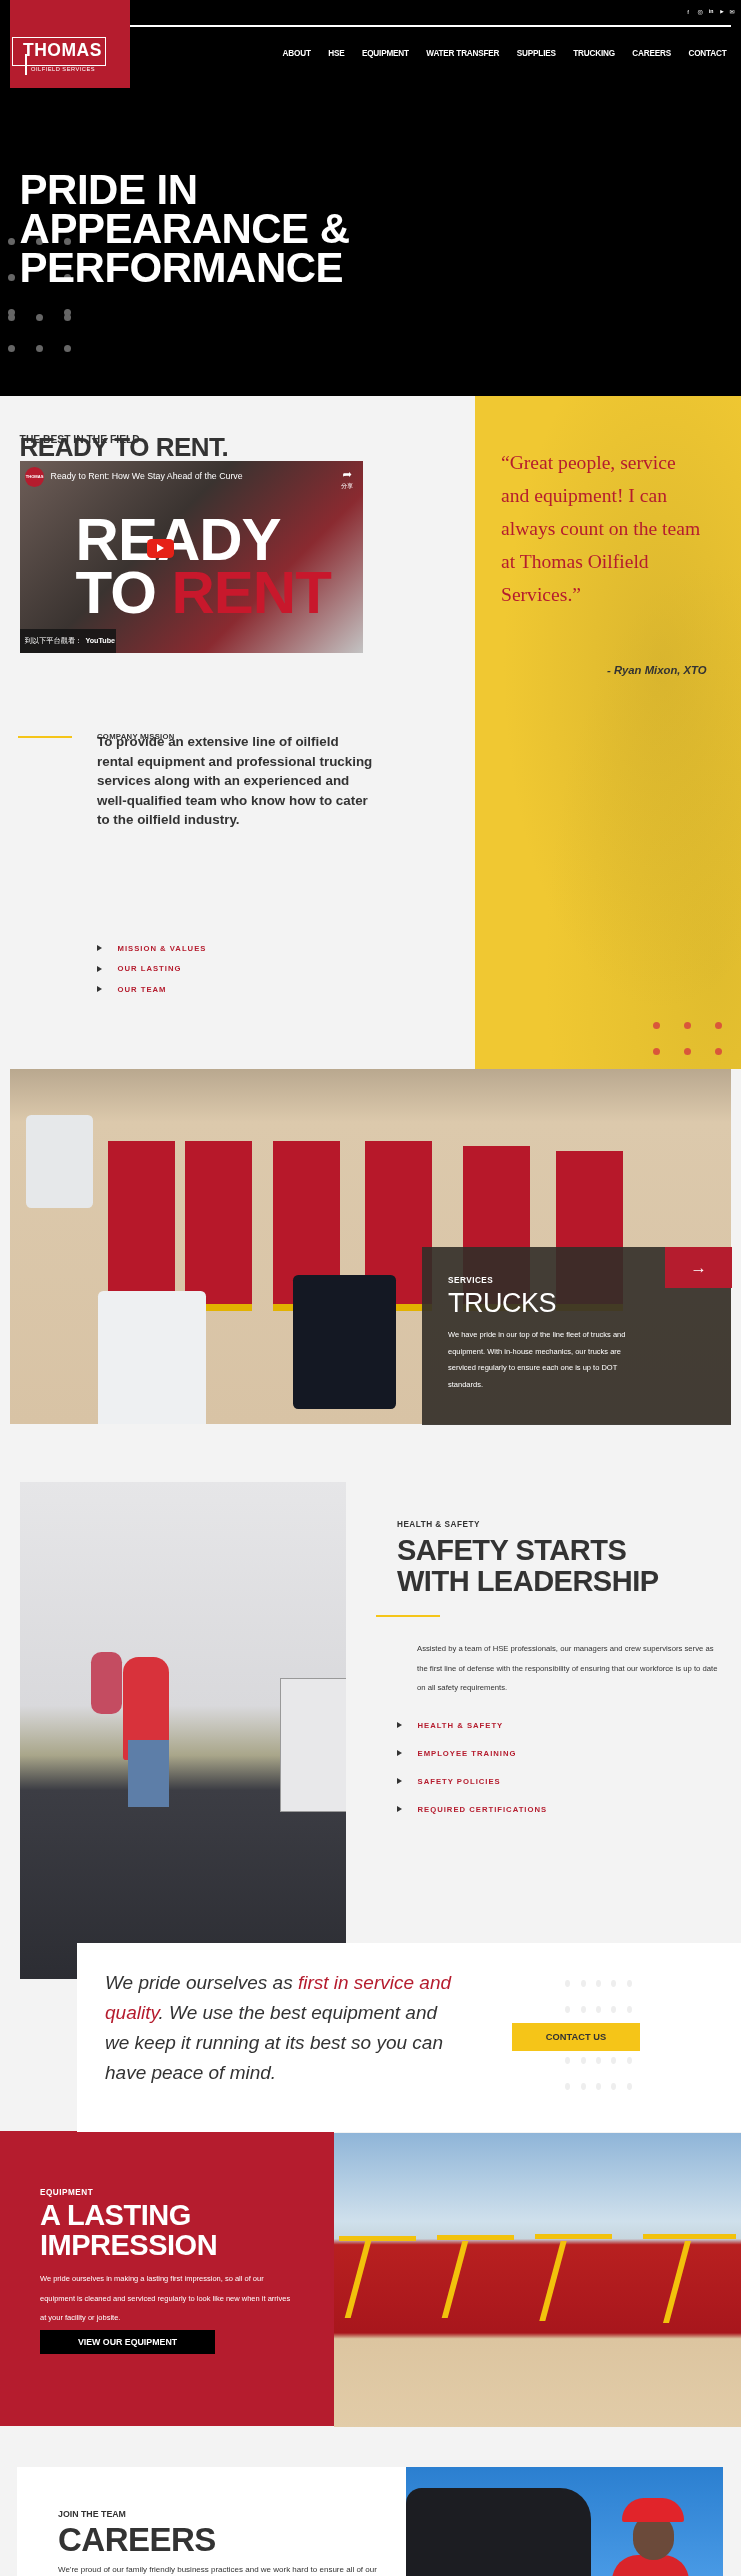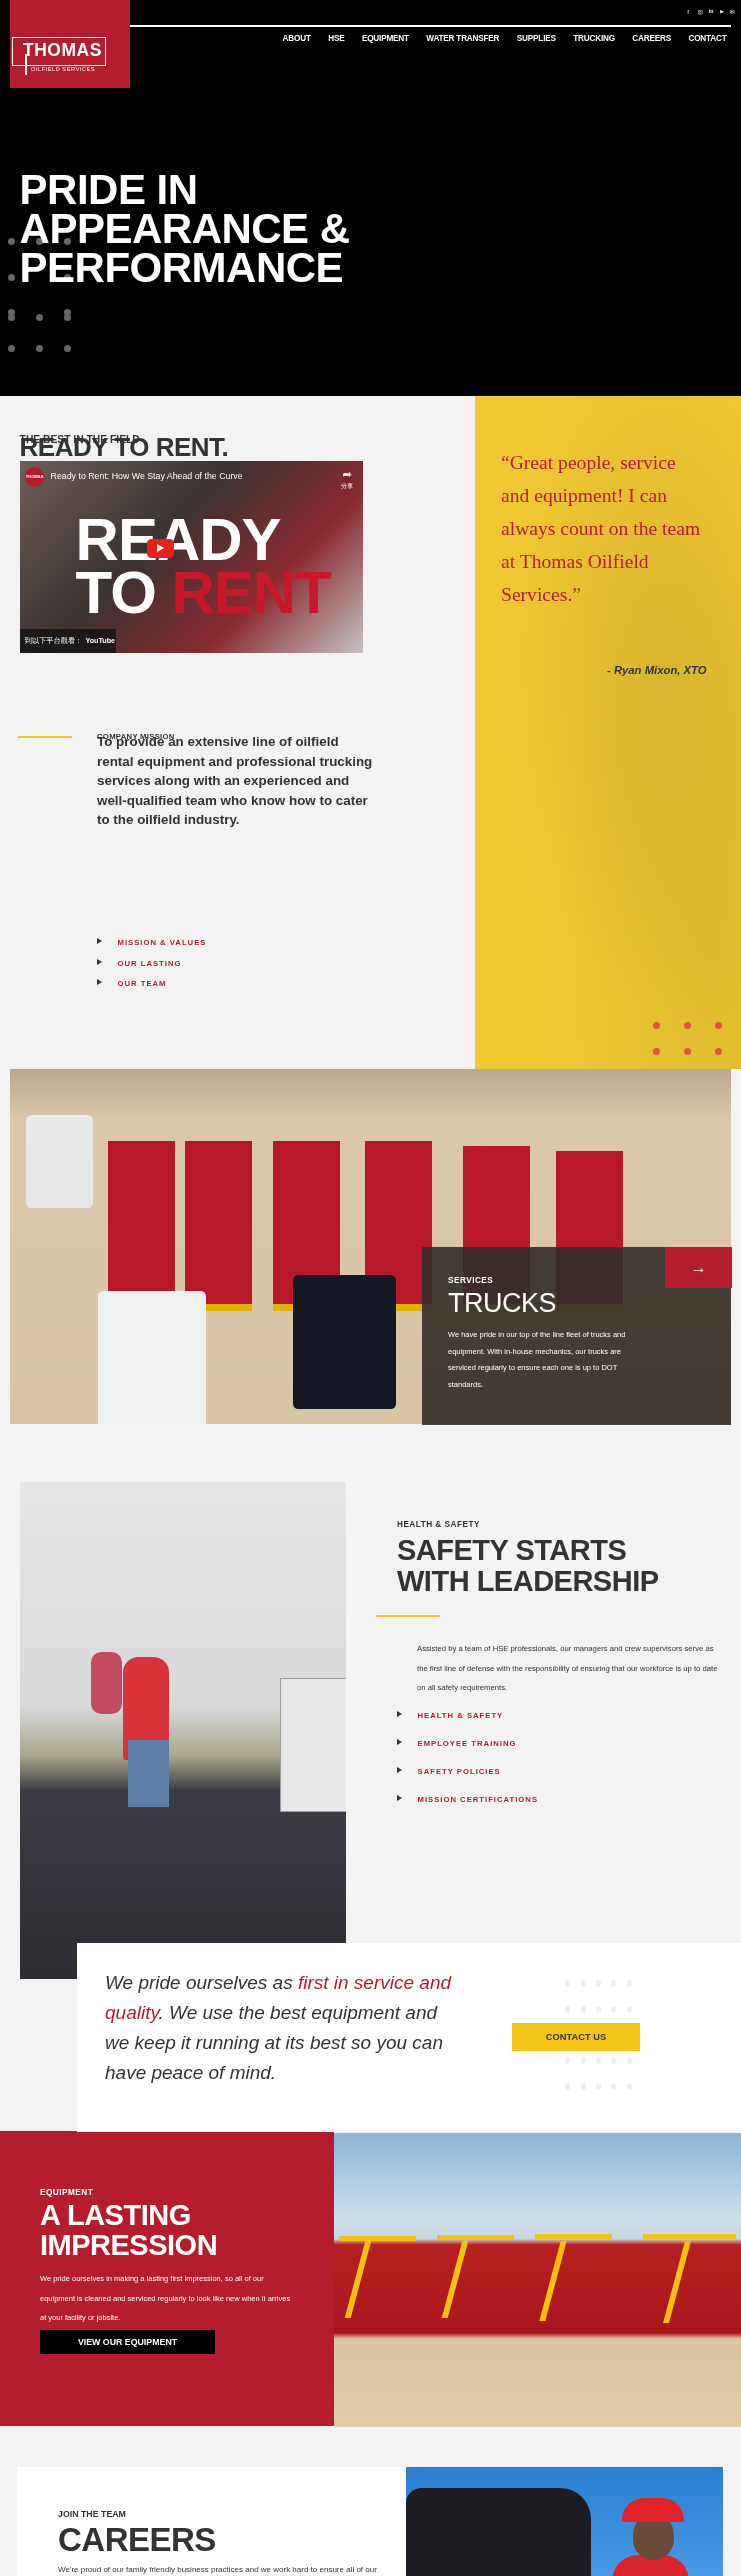--- a/index.html
+++ b/index.html
@@ -9,21 +9,21 @@
 
 
 #hero{left:0;top:0;width:742px;height:396px;background:#000}
 #topline{left:10.3px;top:25px;width:721px;height:1.5px;background:#fff}
 #logo-box{left:10.3px;top:0;width:120px;height:88px;background:#b51c2e}
 #logo-frame{left:12.4px;top:37px;width:94px;height:29px;border:1.5px solid #fff}
 #logo-text{left:23px;top:40px;color:#fff;font-size:17.5px;font-weight:bold;letter-spacing:0.5px}
 #logo-stem{left:25px;top:54px;width:1.5px;height:20.6px;background:#fff}
 #logo-sub{left:31px;top:66px;color:#fff;font-size:5.7px;letter-spacing:0.5px}
 .social-top{top:7.2px;width:8.2px;height:9.3px;color:#fff;font-size:6.2px;text-align:center;line-height:9.3px}
-#nav{right:15.5px;top:34px;display:flex;gap:17.5px}
+#nav{right:15.5px;top:49px;display:flex;gap:17.5px}
 #nav a{color:#fff;font-size:8.2px;font-weight:bold;letter-spacing:-0.2px}
 .hdots span{position:absolute;width:7.2px;height:7.2px;border-radius:50%;background:#666}
 #hero-title{left:19.6px;top:170px;color:#fff;font-size:42px;line-height:39px;font-weight:900;letter-spacing:-0.5px}
 
 
 #quote-panel{left:475px;top:396px;width:267px;height:673px;background:#f0c832;overflow:hidden}
 #quote-panel .bg{position:absolute;left:0;top:0;width:100%;height:100%;background:
   radial-gradient(ellipse at 70% 40%,rgba(180,150,40,.35),transparent 60%),
   radial-gradient(ellipse at 90% 85%,rgba(200,170,40,.4),transparent 50%)}
 #quote-text{left:26px;top:50px;width:201px;color:#b51c2e;font-family:"Liberation Serif",serif;font-size:19.6px;line-height:33px}
@@ -42,21 +42,21 @@
 #vid-big2 em{font-style:normal;color:#c8182c}
 #play{left:127px;top:78px;width:27px;height:18.5px;border-radius:4.6px;background:#e62117}
 #play:after{content:"";position:absolute;left:10.3px;top:5.2px;border-left:7.7px solid #fff;border-top:4.1px solid transparent;border-bottom:4.1px solid transparent}
 #watch{left:0;bottom:0;width:96px;height:24px;background:rgba(20,20,20,.85);color:#fff;font-size:7.2px;line-height:24px;padding-left:5.2px}
 #watch b{font-weight:bold;font-size:7.2px;margin-left:3.1px}
 
 #mission-eyebrow{left:97px;top:732px;font-size:7.7px;font-weight:bold;color:#333;letter-spacing:0.3px}
 #mission-line{left:17.5px;top:736px;width:54px;height:2.1px;background:#f5c518}
 #mission-text{left:97px;top:726px;width:278px;font-size:13.4px;line-height:19.6px;font-weight:bold;color:#333}
 .arrowlist{left:97px}
-.arrowlist .row{display:flex;height:20.6px}
+.arrowlist .row{display:flex;align-items:center;height:20.6px}
 .arrowlist .tri{width:0;height:0;border-left:5.2px solid #333;border-top:3.6px solid transparent;border-bottom:3.6px solid transparent;margin-right:15.5px}
 .arrowlist a{color:#b51c2e;font-weight:bold;font-size:7.7px;letter-spacing:1px}
 
 
 #trucks-img{left:10.3px;top:1069px;width:721px;height:355px;background:
   linear-gradient(180deg,#b9a88f 0%,#dcc9ac 15%,#d8c3a5 100%);overflow:hidden}
 .tank{position:absolute;background:#b7182a;border-bottom:7.2px solid #e2b200}
 .truck{position:absolute;border-radius:5.2px}
 #trucks-card{left:422px;top:1247px;width:309px;height:178px;background:rgba(50,45,40,.9)}
 #trucks-arrow{left:665px;top:1247px;width:67px;height:41px;background:#b51c2e;color:#fff;font-size:16.5px;text-align:center;line-height:41px}
@@ -230,21 +230,21 @@
   <div class="row" style="height:28px">
       <span class="tri"></span>
       <a>EMPLOYEE TRAINING</a>
     </div>
   <div class="row" style="height:28px">
       <span class="tri"></span>
       <a>SAFETY POLICIES</a>
     </div>
   <div class="row" style="height:28px">
       <span class="tri"></span>
-      <a>MISSION CERTIFICATIONS</a>
+      <a>REQUIRED CERTIFICATIONS</a>
     </div>
 </div>
 
 <div id="equip-red" class="abs"></div>
 <div id="equip-img" class="abs">
   <div class="rail" style="left:5.2px;top:103px;width:77px;height:5.2px"></div>
   <div class="rail" style="left:103px;top:102px;width:77px;height:5.2px"></div>
   <div class="rail" style="left:201px;top:101px;width:77px;height:5.2px"></div>
   <div class="rail" style="left:309px;top:101px;width:93px;height:5.2px"></div>
   <div class="rail" style="left:20.6px;top:108px;width:6.2px;height:77px;transform:skewX(-15deg)"></div>

